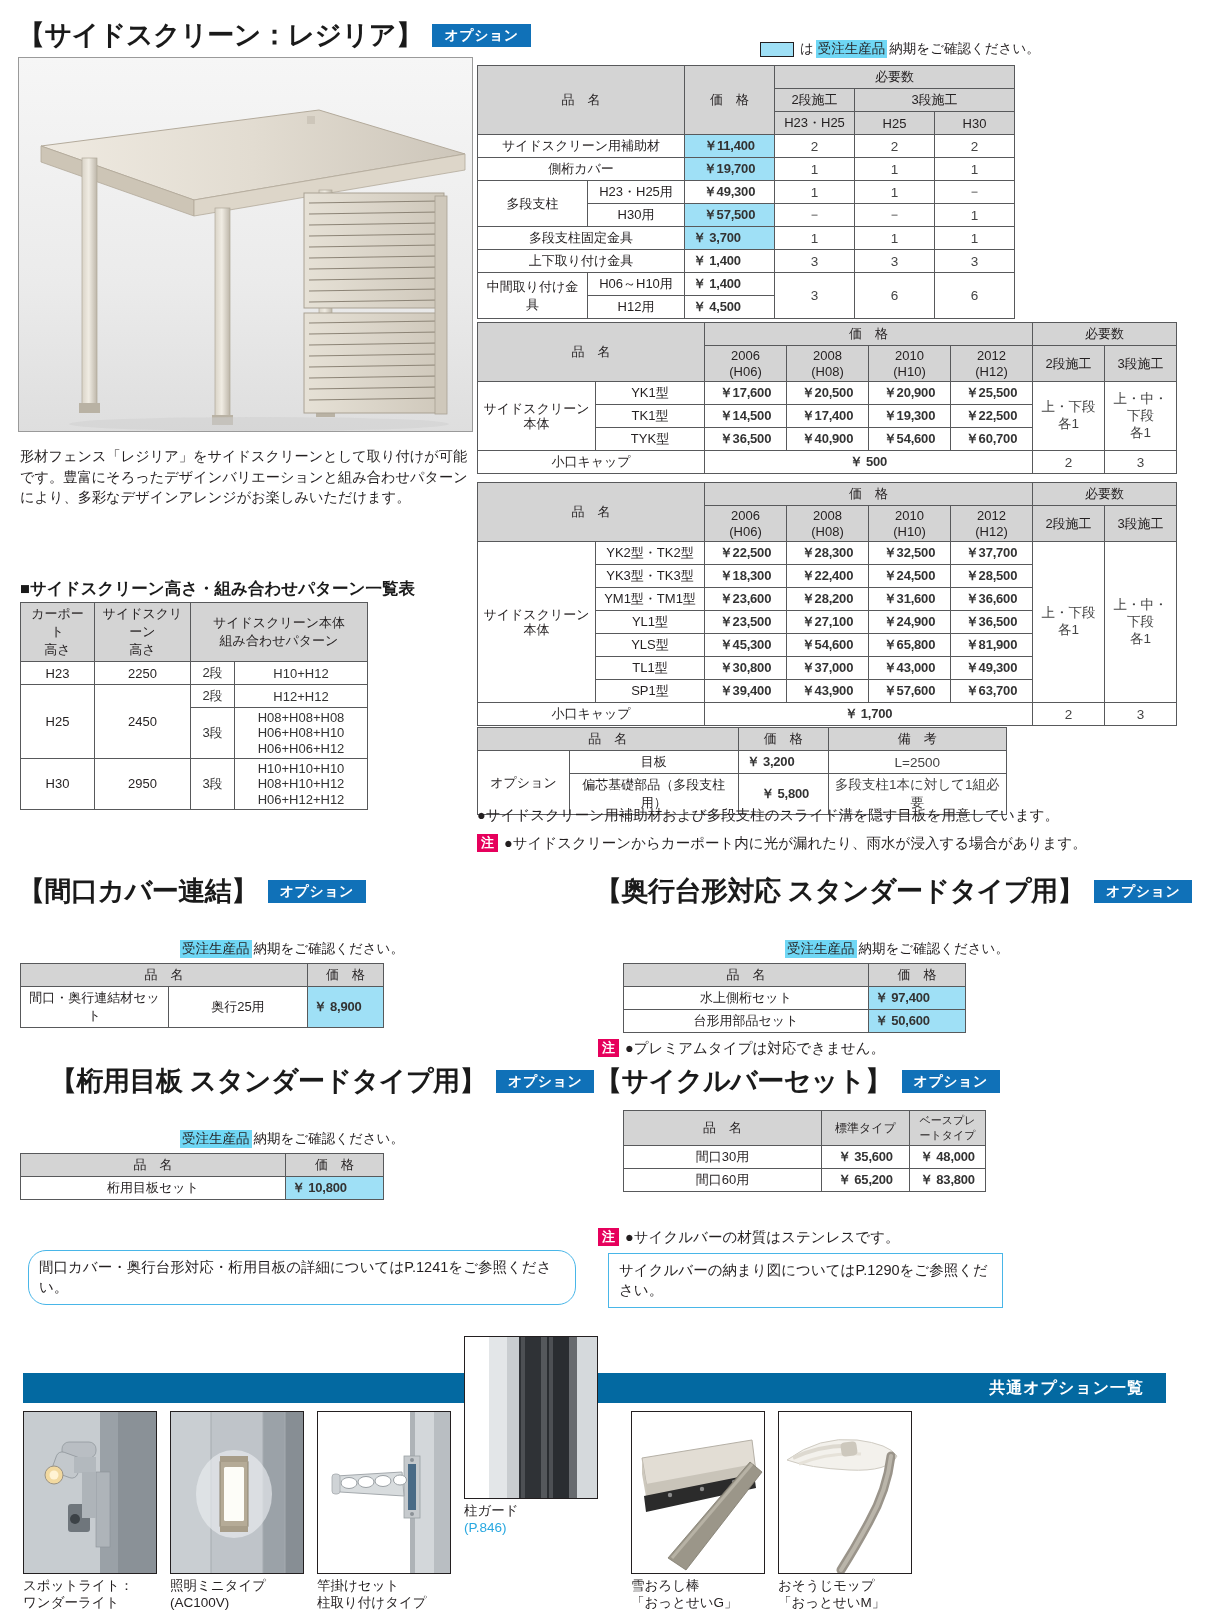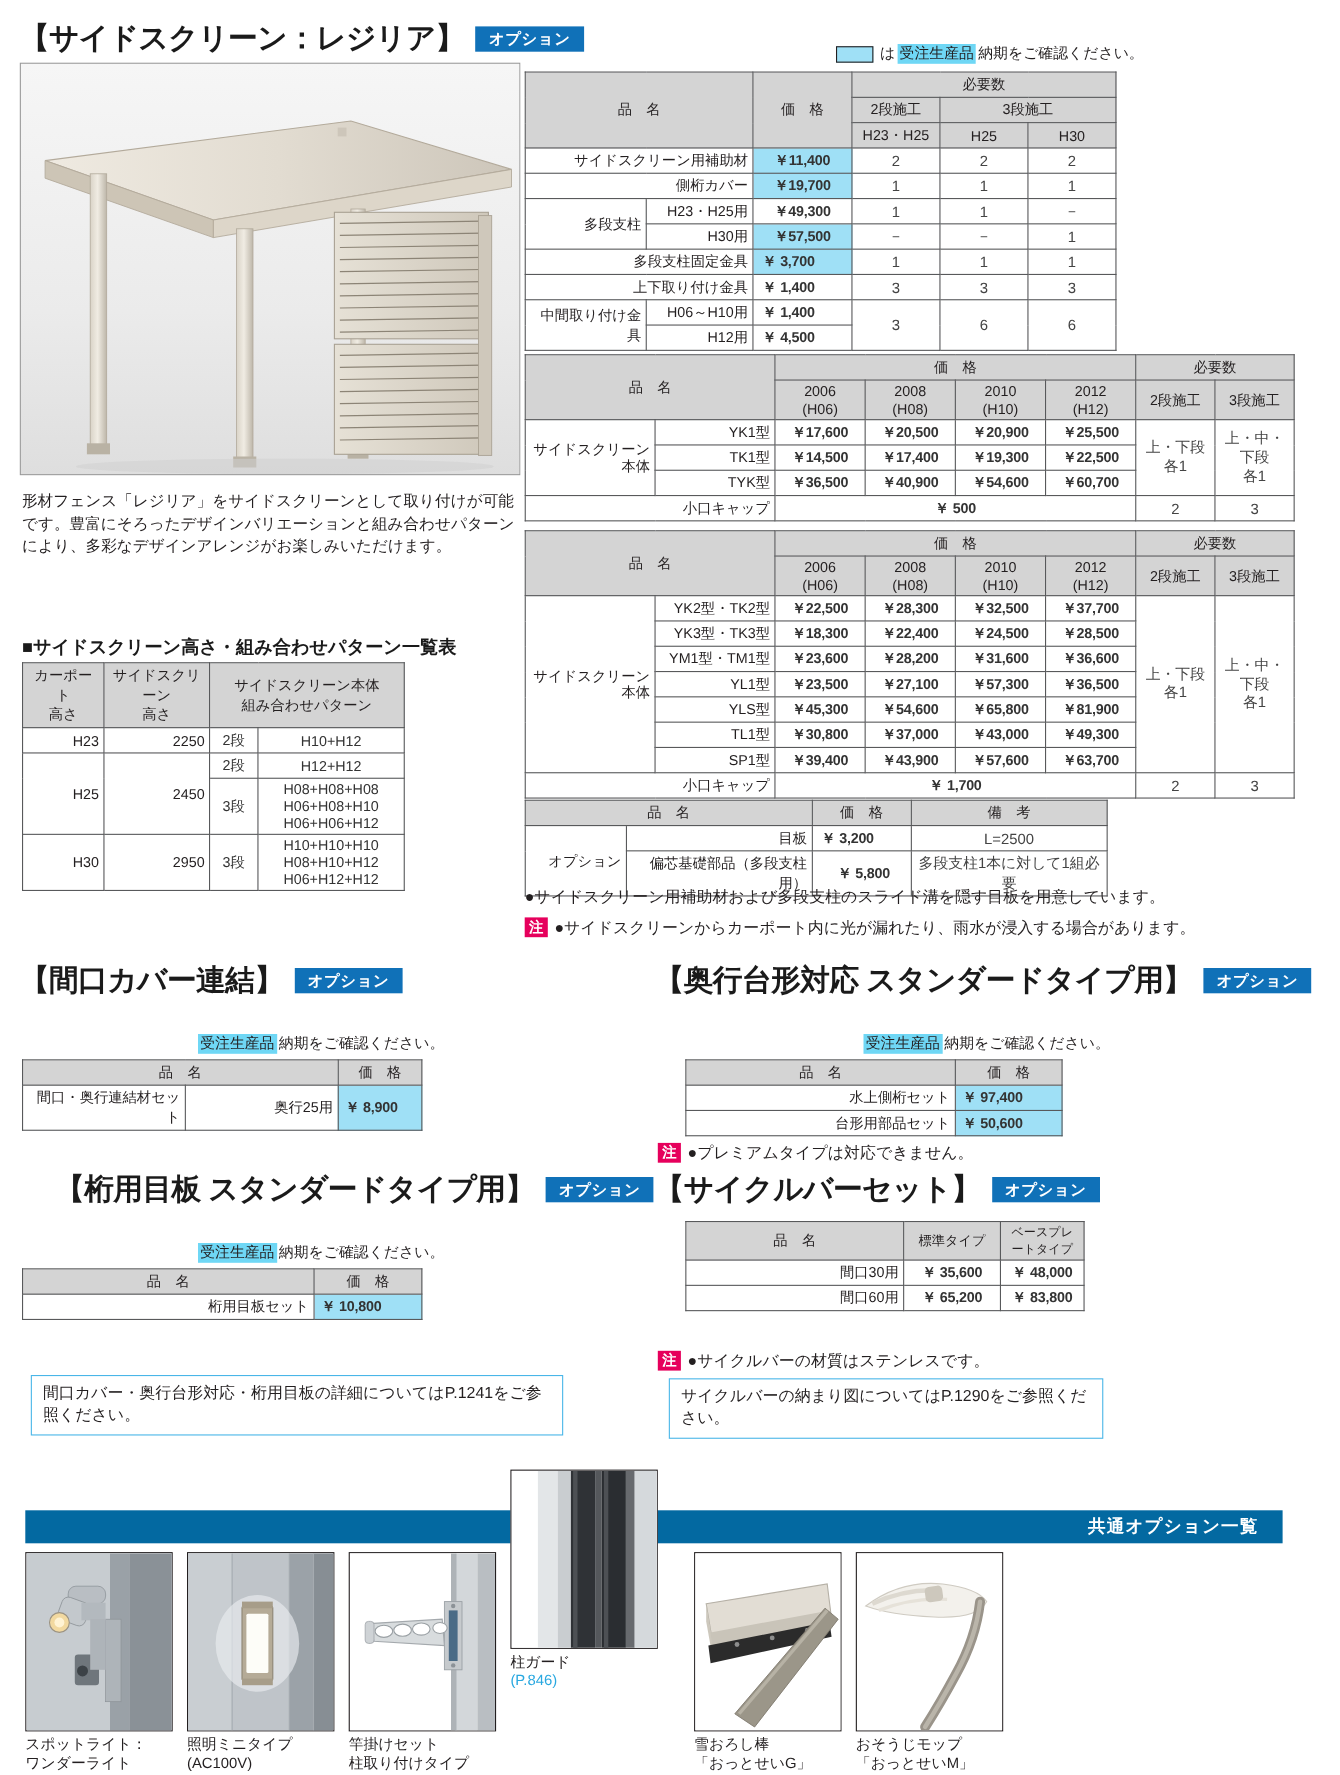--- a/index.html
+++ b/index.html
@@ -32,21 +32,21 @@
 
   
   table { border-collapse:collapse; }
   .tbl { border:1.6px solid #231f20; }
   .tbl th, .tbl td {
     border:1px solid #58595b;
     text-align:center; vertical-align:middle;
     font-size:13px; padding:2px 4px; color:#333;
   }
   .tbl th { background:#d4d4d4; font-weight:400; color:#231f20; }
-  .tbl td.name { color:#231f20;text-align:right; }
+  .tbl td.name { color:#231f20; }
   .price { font-weight:700; font-size:14.5px; color:#111; letter-spacing:-0.2px; white-space:nowrap;}
   .hl { background:#9fe0f6; }
   .tbl td.num { font-size:13.5px; color:#444; }
 
   
   .note-row { display:flex; align-items:flex-start; gap:6px; font-size:14.5px; margin-top:6px;}
   .chu { background:#e6005c; color:#fff; font-weight:700; font-size:13px;
          padding:1px 4px; line-height:1.25; display:inline-block; }
 
   .ref-box {
@@ -421,21 +421,21 @@
         <td class="name">YM1型・TM1型</td>
         <td class="price">￥23,600</td>
         <td class="price">￥28,200</td>
         <td class="price">￥31,600</td>
         <td class="price">￥36,600</td>
       </tr>
       <tr>
         <td class="name">YL1型</td>
         <td class="price">￥23,500</td>
         <td class="price">￥27,100</td>
-        <td class="price">￥57,300</td>
+        <td class="price">￥24,900</td>
         <td class="price">￥36,500</td>
       </tr>
       <tr>
         <td class="name">YLS型</td>
         <td class="price">￥45,300</td>
         <td class="price">￥54,600</td>
         <td class="price">￥65,800</td>
         <td class="price">￥81,900</td>
       </tr>
       <tr>
@@ -592,21 +592,21 @@
         <td class="price">￥ 65,200</td>
         <td class="price">￥ 83,800</td>
       </tr>
     </tbody>
   </table>
   <div class="note-row" style="position:absolute;left:598px;top:1222px;">
     <span class="chu">注</span>
     <span>●サイクルバーの材質はステンレスです。</span>
   </div>
 
-  <div class="ref-box" style="position:absolute;left:28px;top:1250px;width:484px;">間口カバー・奥行台形対応・桁用目板の詳細についてはP.1241をご参照ください。</div>
+  <div class="ref-box" style="position:absolute;left:28px;top:1250px;width:548px;border-radius:18px;">間口カバー・奥行台形対応・桁用目板の詳細についてはP.1241をご参照ください。</div>
   <div class="ref-box" style="position:absolute;left:608px;top:1253px;width:395px;">サイクルバーの納まり図についてはP.1290をご参照ください。</div>
 
   <div class="strip-bar" style="position:absolute;left:23px;top:1373px;width:1143px;">
     <span style="position:absolute;right:22px;">共通オプション一覧</span>
   </div>
 
   <div class="opt-item" style="left:23px;top:1411px;">
     <div class="opt-photo" style="width:134px;height:163px;">
       <svg width="134" height="163" viewBox="0 0 134 163">
         <rect width="134" height="163" fill="#bdc2c6"></rect>

